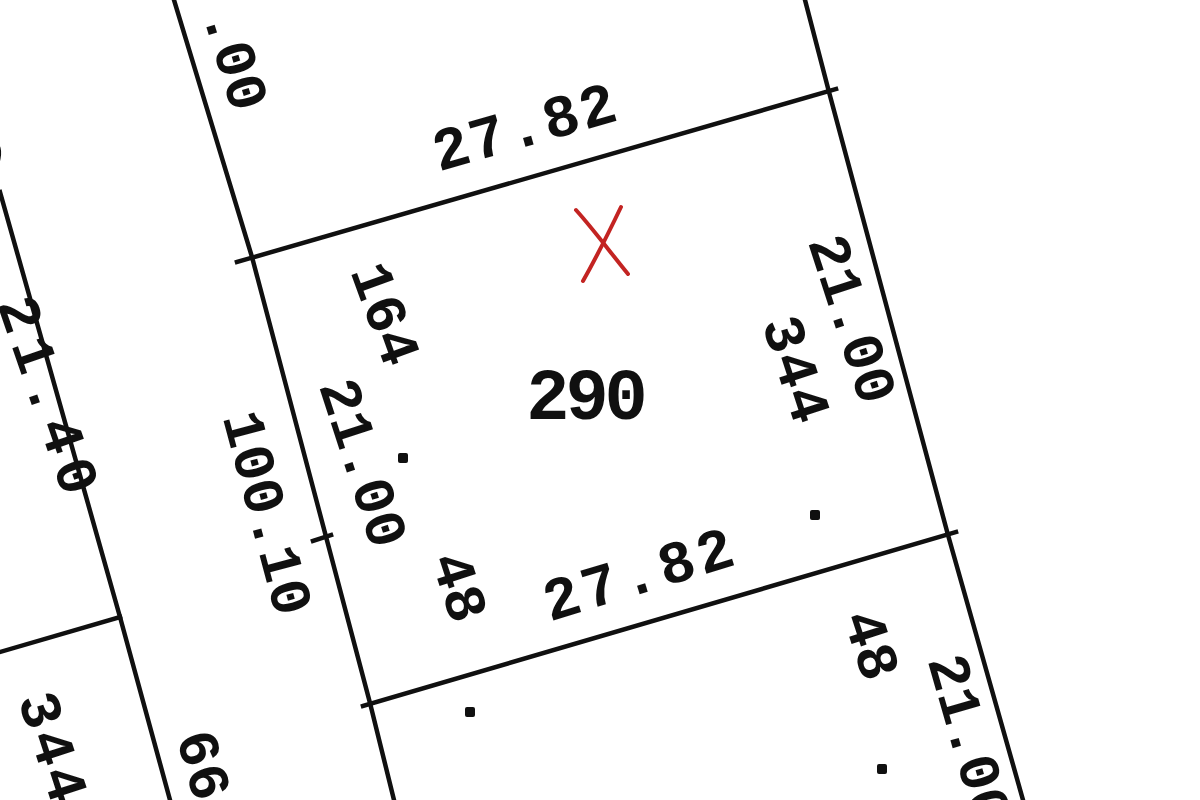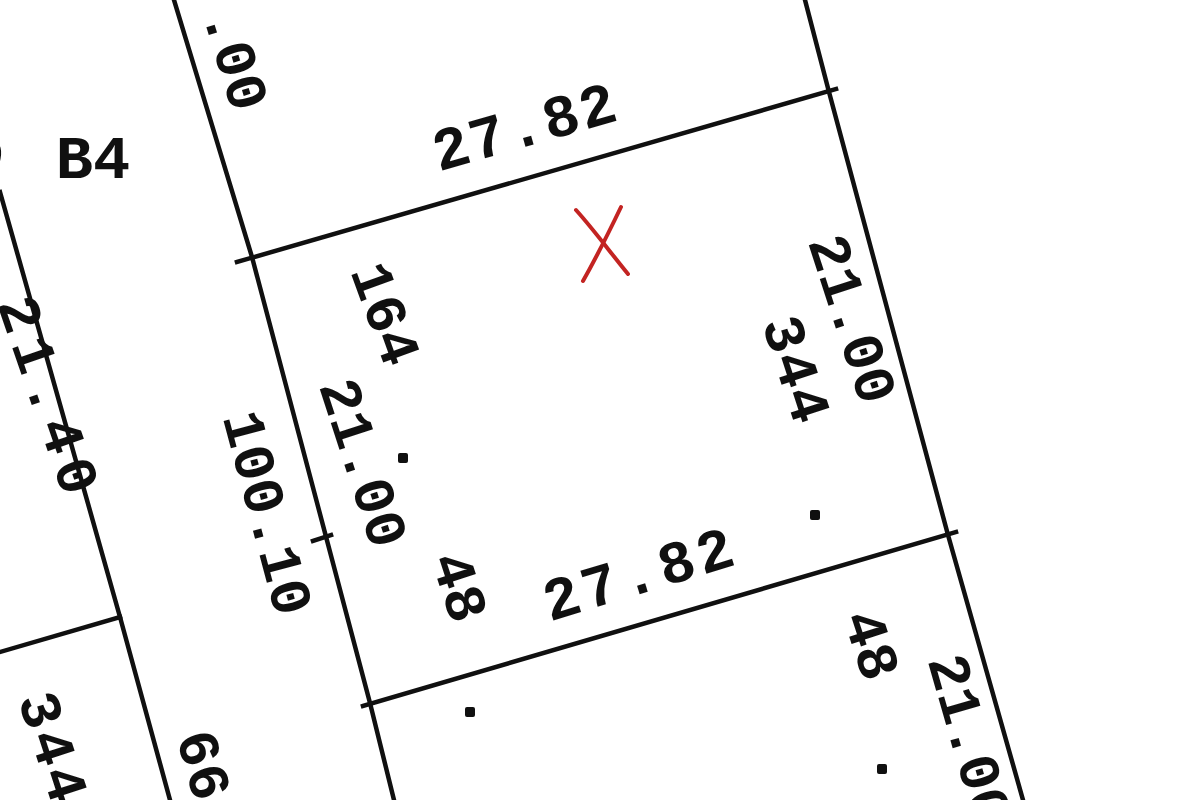--- a/index.html
+++ b/index.html
@@ -47,21 +47,21 @@
       <polyline points="805,0 829,92 948,535 1023,800" fill="none" stroke="#101010" stroke-width="4.5" stroke-linecap="square"></polyline>
       <polyline points="363,706 956,532" fill="none" stroke="#101010" stroke-width="4.5" stroke-linecap="square"></polyline>
       <polyline points="313,541 331,535" fill="none" stroke="#101010" stroke-width="4.5" stroke-linecap="square"></polyline>
       <path d="M576,210 C594,230 610,252 628,274" fill="none" stroke="#c32422" stroke-width="4" stroke-linecap="round"></path>
       <path d="M621,207 C609,232 596,258 583,281" fill="none" stroke="#c32422" stroke-width="4" stroke-linecap="round"></path>
     </svg>
 <div class="survey-dot" style="left: 403px; top: 458px;"></div>
     <div class="survey-dot" style="left: 815px; top: 515px;"></div>
     <div class="survey-dot" style="left: 470px; top: 712px;"></div>
     <div class="survey-dot" style="left: 882px; top: 769px;"></div>
-    <div class="lbl" style="left: 93px; top: 162px; font-size: 62px; letter-spacing: 0px; transform: translate(-50%, -50%) rotate(0deg);">B4</div>
+    <div class="lbl" style="left: 585px; top: 400px; font-size: 72px; letter-spacing: -4px; transform: translate(-50%, -50%) rotate(0deg);">290</div>
     <div class="lbl" style="left: -12px; top: 160px; font-size: 50px; letter-spacing: 0px; transform: translate(-50%, -50%) rotate(10deg);">0</div>
     <div class="lbl" style="left: 232px; top: 60px; font-size: 58px; letter-spacing: 0px; transform: translate(-50%, -50%) rotate(73deg);">.00</div>
     <div class="lbl" style="left: 526px; top: 130px; font-size: 60px; letter-spacing: 2px; transform: translate(-50%, -50%) rotate(-16deg);">27.82</div>
     <div class="lbl" style="left: 849px; top: 320px; font-size: 58px; letter-spacing: 0px; transform: translate(-50%, -50%) rotate(72deg);">21.00</div>
     <div class="lbl" style="left: 793px; top: 371px; font-size: 58px; letter-spacing: 2px; transform: translate(-50%, -50%) rotate(72deg);">344</div>
     <div class="lbl" style="left: 382px; top: 315px; font-size: 58px; letter-spacing: 0px; transform: translate(-50%, -50%) rotate(70deg);">164</div>
     <div class="lbl" style="left: 360px; top: 464px; font-size: 58px; letter-spacing: 0px; transform: translate(-50%, -50%) rotate(72deg);">21.00</div>
     <div class="lbl" style="left: 264px; top: 514px; font-size: 58px; letter-spacing: 0px; transform: translate(-50%, -50%) rotate(75deg);">100.10</div>
     <div class="lbl" style="left: 46px; top: 400px; font-size: 58px; letter-spacing: 8px; transform: translate(-50%, -50%) rotate(71deg);">21.40</div>
     <div class="lbl" style="left: 456px; top: 588px; font-size: 58px; letter-spacing: 0px; transform: translate(-50%, -50%) rotate(72deg);">48</div>

